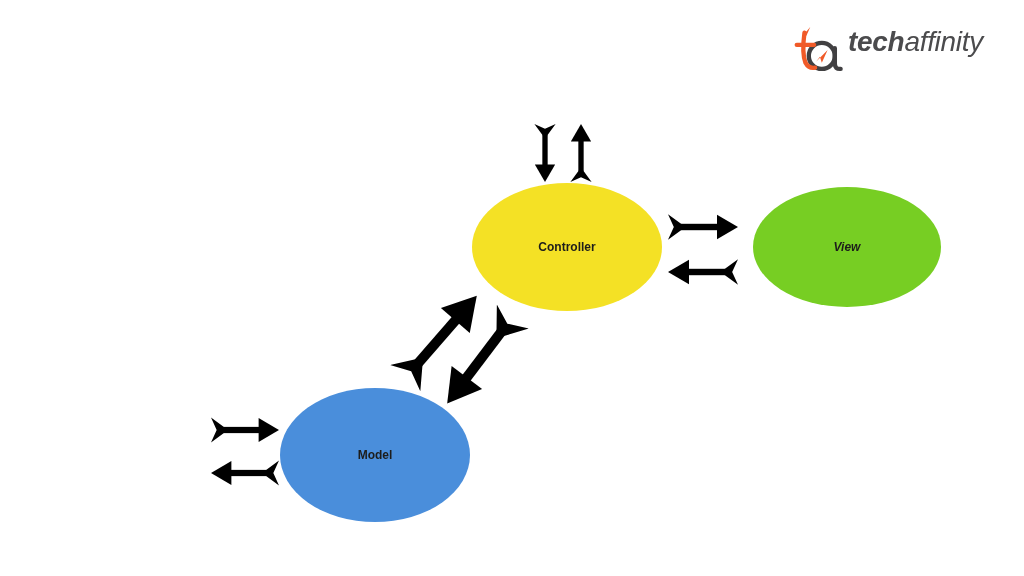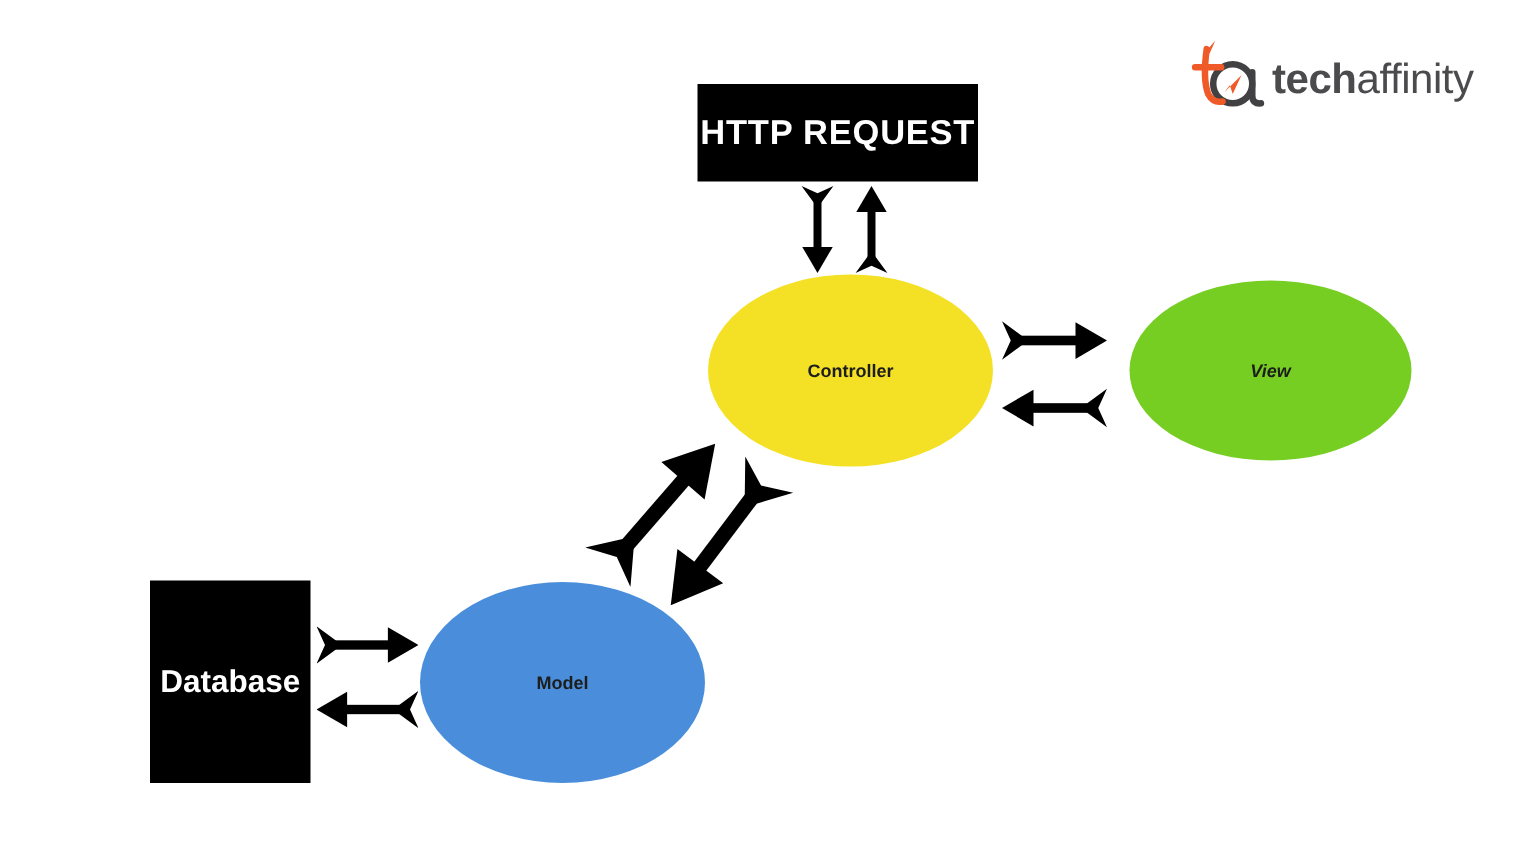--- a/index.html
+++ b/index.html
@@ -21,21 +21,21 @@
   .arrow{position:absolute;fill:#000;}
   .ar-http-down {left:516px;top:138px;transform:rotate(90deg);}
   .ar-http-up   {left:552px;top:138px;transform:rotate(-90deg);}
   .ar-cv-right  {left:668px;top:212px;}
   .ar-cv-left   {left:668px;top:257px;transform:rotate(180deg);}
   .ar-mc-up     {left:385px;top:317px;transform:rotate(-49deg);}
   .ar-mc-down   {left:425px;top:340px;transform:rotate(127deg);}
   .ar-dm-right  {left:211px;top:415px;}
   .ar-dm-left   {left:211px;top:458px;transform:rotate(180deg);}
   
-  .logo{position:absolute;left:790px;top:26px;display:flex;align-items:center;}
+  .logo{position:absolute;left:790px;top:26px;display:flex;align-items:flex-start;font-style:italic;}
   .logo-mark{width:54px;height:54px;}
   .logo-text{font-size:28px;color:#4b4b4d;margin-left:4px;letter-spacing:-0.3px;}
   .logo-text .bold{font-weight:700;}
   .logo-text .light{font-weight:300;}
   .hidden-defs{position:absolute;width:0;height:0;overflow:hidden;}
 </style>
 </head>
 <body>
 
 <div class="canvas">
@@ -43,39 +43,33 @@
   <svg class="hidden-defs" aria-hidden="true">
     <defs>
       <symbol id="arrow-shape" viewBox="0 0 120 44">
         <polygon points="0,0 30,22 0,44 10,22"></polygon>
         <rect x="22" y="16.5" width="66" height="11"></rect>
         <polygon points="84,1 120,22 84,43"></polygon>
       </symbol>
     </defs>
   </svg>
 
-  <div class="node rect-node" id="node-http" style="background-color: rgb(0, 0, 0);">
-    <span style="color: rgb(255, 255, 255);">HTTP REQUEST</span>
-  </div>
 
   <div class="node ellipse" id="node-controller" style="background-color: rgb(244, 225, 37);">
     <span style="color: rgb(29, 29, 27);">Controller</span>
   </div>
 
   <div class="node ellipse" id="node-view" style="background-color: rgb(119, 206, 35); font-style: italic;">
     <span style="color: rgb(29, 29, 27);">View</span>
   </div>
 
   <div class="node ellipse" id="node-model" style="background-color: rgb(74, 142, 219);">
     <span style="color: rgb(29, 29, 27);">Model</span>
   </div>
 
-  <div class="node rect-node" id="node-database" style="background-color: rgb(0, 0, 0);">
-    <span style="color: rgb(255, 255, 255);">Database</span>
-  </div>
 
   <svg class="arrow ar-http-down" width="58" height="30">
     <use href="#arrow-shape"></use>
     </svg>
   <svg class="arrow ar-http-up" width="58" height="30">
     <use href="#arrow-shape"></use>
     </svg>
 
   <svg class="arrow ar-cv-right" width="70" height="30">
     <use href="#arrow-shape"></use>

